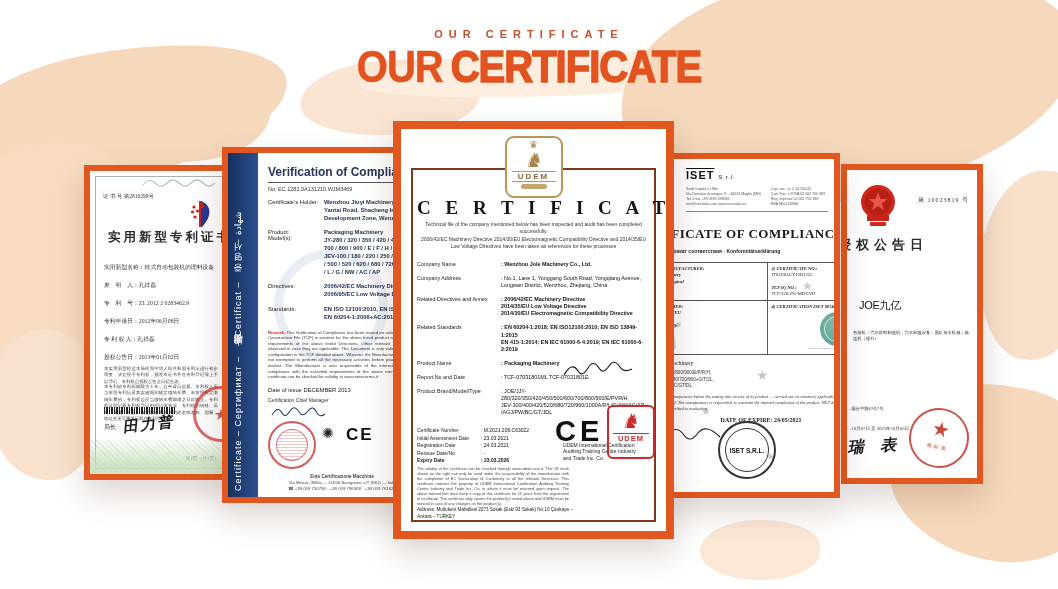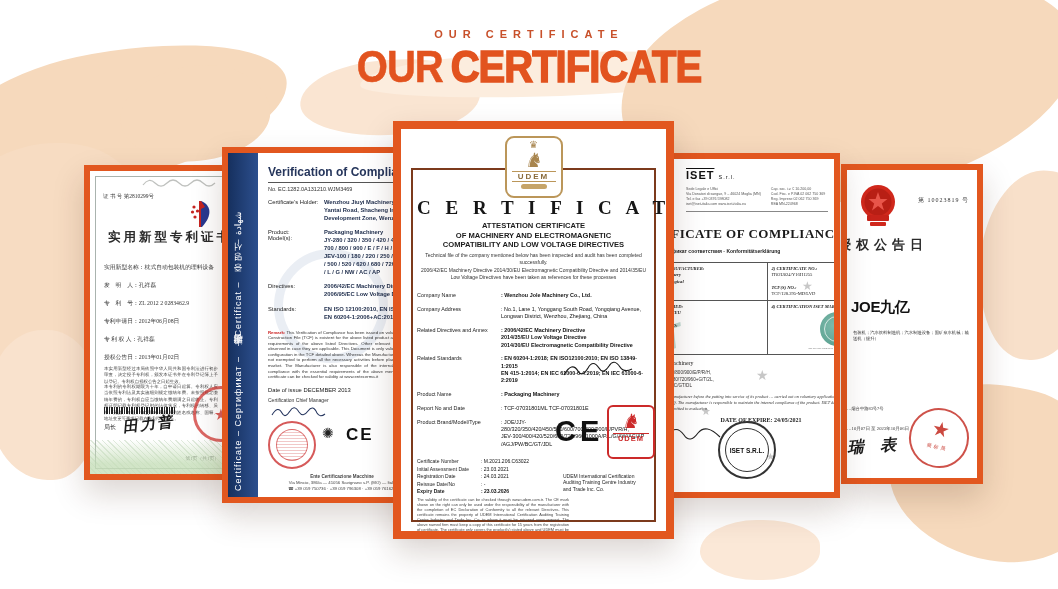--- a/index.html
+++ b/index.html
@@ -141,22 +141,22 @@
         background:radial-gradient(circle at 40% 40%, #6fb3a2, #3f8f7d);position:relative;opacity:.9;}
   #cert4 .globe:after{content:"";position:absolute;inset:4px;border-radius:50%;
         border:1px solid rgba(255,255,255,.7);}
   #cert4 .gcap{text-align:center;font-size:2.9px;color:#444;margin-top:1px;}
   
   #cert5{left:841px;top:164px;width:130px;height:308px;z-index:2;font-family:"Liberation Serif",serif;}
   #cert5 .emblem{position:absolute;left:10px;top:12px;}
   #cert5 .tno{position:absolute;right:8px;top:26px;font-size:6px;color:#333;letter-spacing:1px;}
   #cert5 .ttitle{position:absolute;left:-9px;top:66px;font-size:13px;font-weight:bold;
         letter-spacing:5px;color:#2a2a2a;white-space:nowrap;}
-  #cert5 .brand{position:absolute;left:4px;top:128px;font-family:"Liberation Sans",sans-serif;
-        font-size:15px;font-weight:bold;color:#111;letter-spacing:-.3px;}
+  #cert5 .brand{position:absolute;left:12px;top:128px;font-family:"Liberation Sans",sans-serif;
+        font-size:11px;font-weight:normal;color:#111;letter-spacing:-.3px;}
   #cert5 .goods{position:absolute;left:6px;top:160px;width:120px;font-size:4.3px;color:#333;line-height:1.5;}
   #cert5 .addr5{position:absolute;left:0px;top:236px;font-size:4.3px;color:#333;white-space:nowrap;}
   #cert5 .valid{position:absolute;left:0px;top:256px;font-size:4.6px;color:#333;white-space:nowrap;}
   #cert5 .sig5{position:absolute;left:2px;top:266px;font-size:16px;font-weight:bold;color:#1a1a1a;
         transform:skewX(-14deg) rotate(-4deg);letter-spacing:6px;}
   #cert5 .stamp5{position:absolute;left:62px;top:238px;width:56px;height:56px;border-radius:50%;
         border:2.5px solid rgba(197,52,42,.85);transform:rotate(12deg);text-align:center;}
   #cert5 .stamp5 .st{display:block;font-size:20px;color:rgba(197,52,42,.9);line-height:30px;margin-top:4px;}
   #cert5 .stamp5 .sb{display:block;font-size:5px;color:rgba(197,52,42,.9);letter-spacing:2px;}
 </style>
@@ -268,23 +268,20 @@
   <div class="card" id="cert3">
     <div class="frame"></div>
     <div class="ulogo">
       <span class="crown">♛</span>
       <span class="knight">♞</span>
       <span class="utxt">UDEM</span>
       <span class="scroll"></span>
     </div>
     <div class="content">
       <div class="ctitle">C E R T I F I C A T E</div>
-      <div class="csub pre">ATTESTATION CERTIFICATE
-OF MACHINERY AND ELECTROMAGNETIC
-COMPATIBILITY AND LOW VOLTAGE DIRECTIVES</div>
       <div class="intro">Technical file of the company mentioned below has been inspected and audit has been completed successfully.</div>
       <div class="intro">2006/42/EC Machinery Directive 2014/30/EU Electromagnetic Compatibility Directive and 2014/35/EU Low Voltage Directives have been taken as references for these processes</div>
       <div class="urow" style="margin-top:12px">
           <div class="ulab">Company Name</div>
           <div class="uval b pre">: Wenzhou Jole Machinery Co., Ltd.</div>
         </div>
       <div class="urow">
           <div class="ulab">Company Address</div>
           <div class="uval pre">: No.1, Lane 1, Yonggang South Road, Yongqiang Avenue,
 Longwan District, Wenzhou, Zhejiang, China</div>

